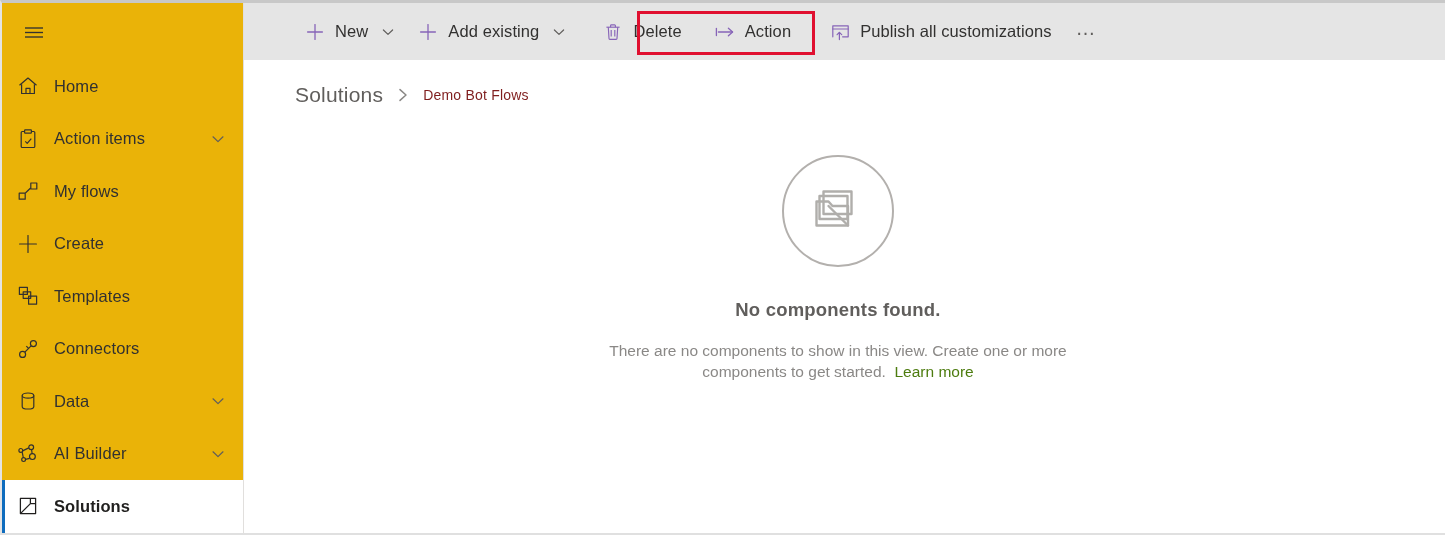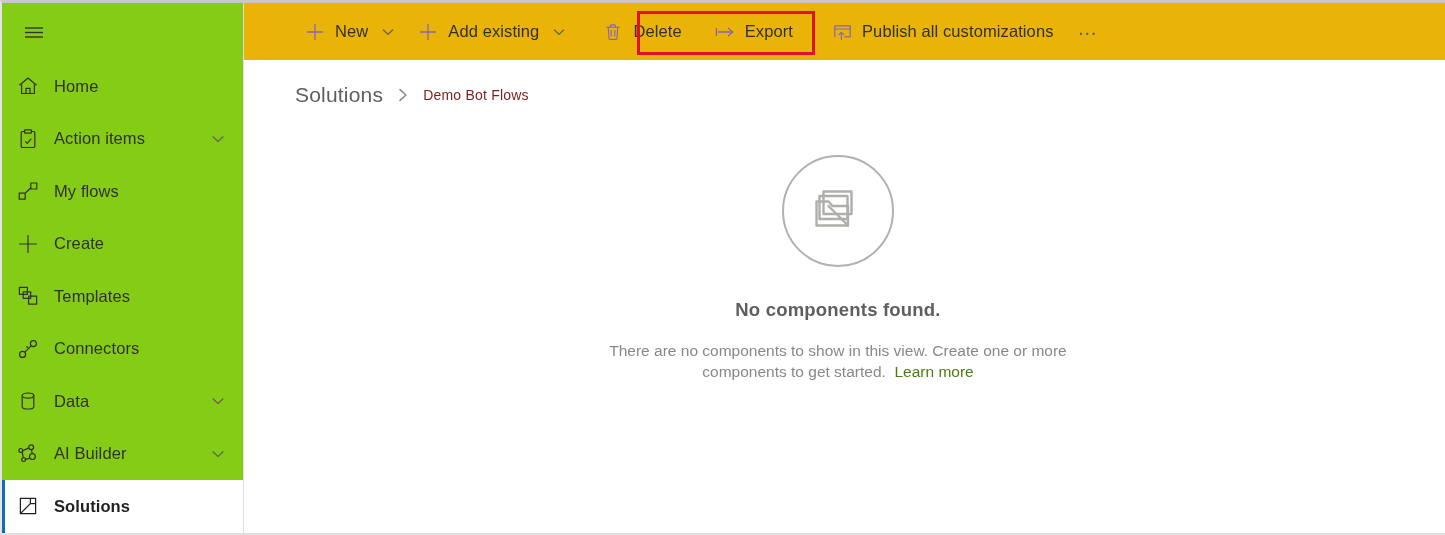--- a/index.html
+++ b/index.html
@@ -23,21 +23,21 @@
     border-bottom: 2px solid #e0e0e0;
     background: #ffffff;
     display: flex;
     overflow: hidden;
   }
 
   
   .sidebar {
     width: 242px;
     flex: 0 0 242px;
-    background: #84cc16;
+    background: #eab308;
     border-right: 1px solid #e1dfdd;
     display: flex;
     flex-direction: column;
     padding-top: 0;
     box-sizing: border-box;
   }
   .hamburger-row {
     height: 57px;
     display: flex;
     align-items: center;
@@ -109,21 +109,21 @@
     flex: 1 1 auto;
     display: flex;
     flex-direction: column;
     background: #ffffff;
     min-width: 0;
     position: relative;
   }
   .toolbar {
     height: 57px;
     flex: 0 0 57px;
-    background: #eab308;
+    background: #e5e5e5;
     display: flex;
     align-items: center;
     padding-left: 51px;
     box-sizing: border-box;
     position: relative;
   }
   .tb-btn {
     display: flex;
     align-items: center;
     height: 40px;
@@ -448,21 +448,21 @@
       </div>
 
       <div class="tb-btn" style="margin-left:14px;">
         <span class="tb-icon">
           <svg width="22" height="20" viewBox="0 0 22 20" fill="none" stroke="#8764b8" stroke-width="1.3" stroke-linecap="round" stroke-linejoin="round">
             <line x1="2.4" y1="6.4" x2="2.4" y2="13.6"></line>
             <line x1="4.4" y1="10" x2="18.4" y2="10"></line>
             <path d="M14.4 6.2 L18.6 10 L14.4 13.8"></path>
           </svg>
         </span>
-        <span class="tb-label">Export</span>
+        <span class="tb-label">Action</span>
       </div>
 
       <div class="tb-btn" style="margin-left:20px;">
         <span class="tb-icon">
           <svg width="21" height="20" viewBox="0 0 21 20" fill="none" stroke="#8764b8" stroke-width="1.2" stroke-linejoin="round" stroke-linecap="round">
             <path d="M2.8 14.8 V3.8 H18.2 V14.8 H12.6"></path>
             <path d="M2.8 7 H18.2"></path>
             <path d="M9.4 17.6 V10.6"></path>
             <path d="M7.1 12.7 L9.4 10.3 L11.7 12.7"></path>
           </svg>

